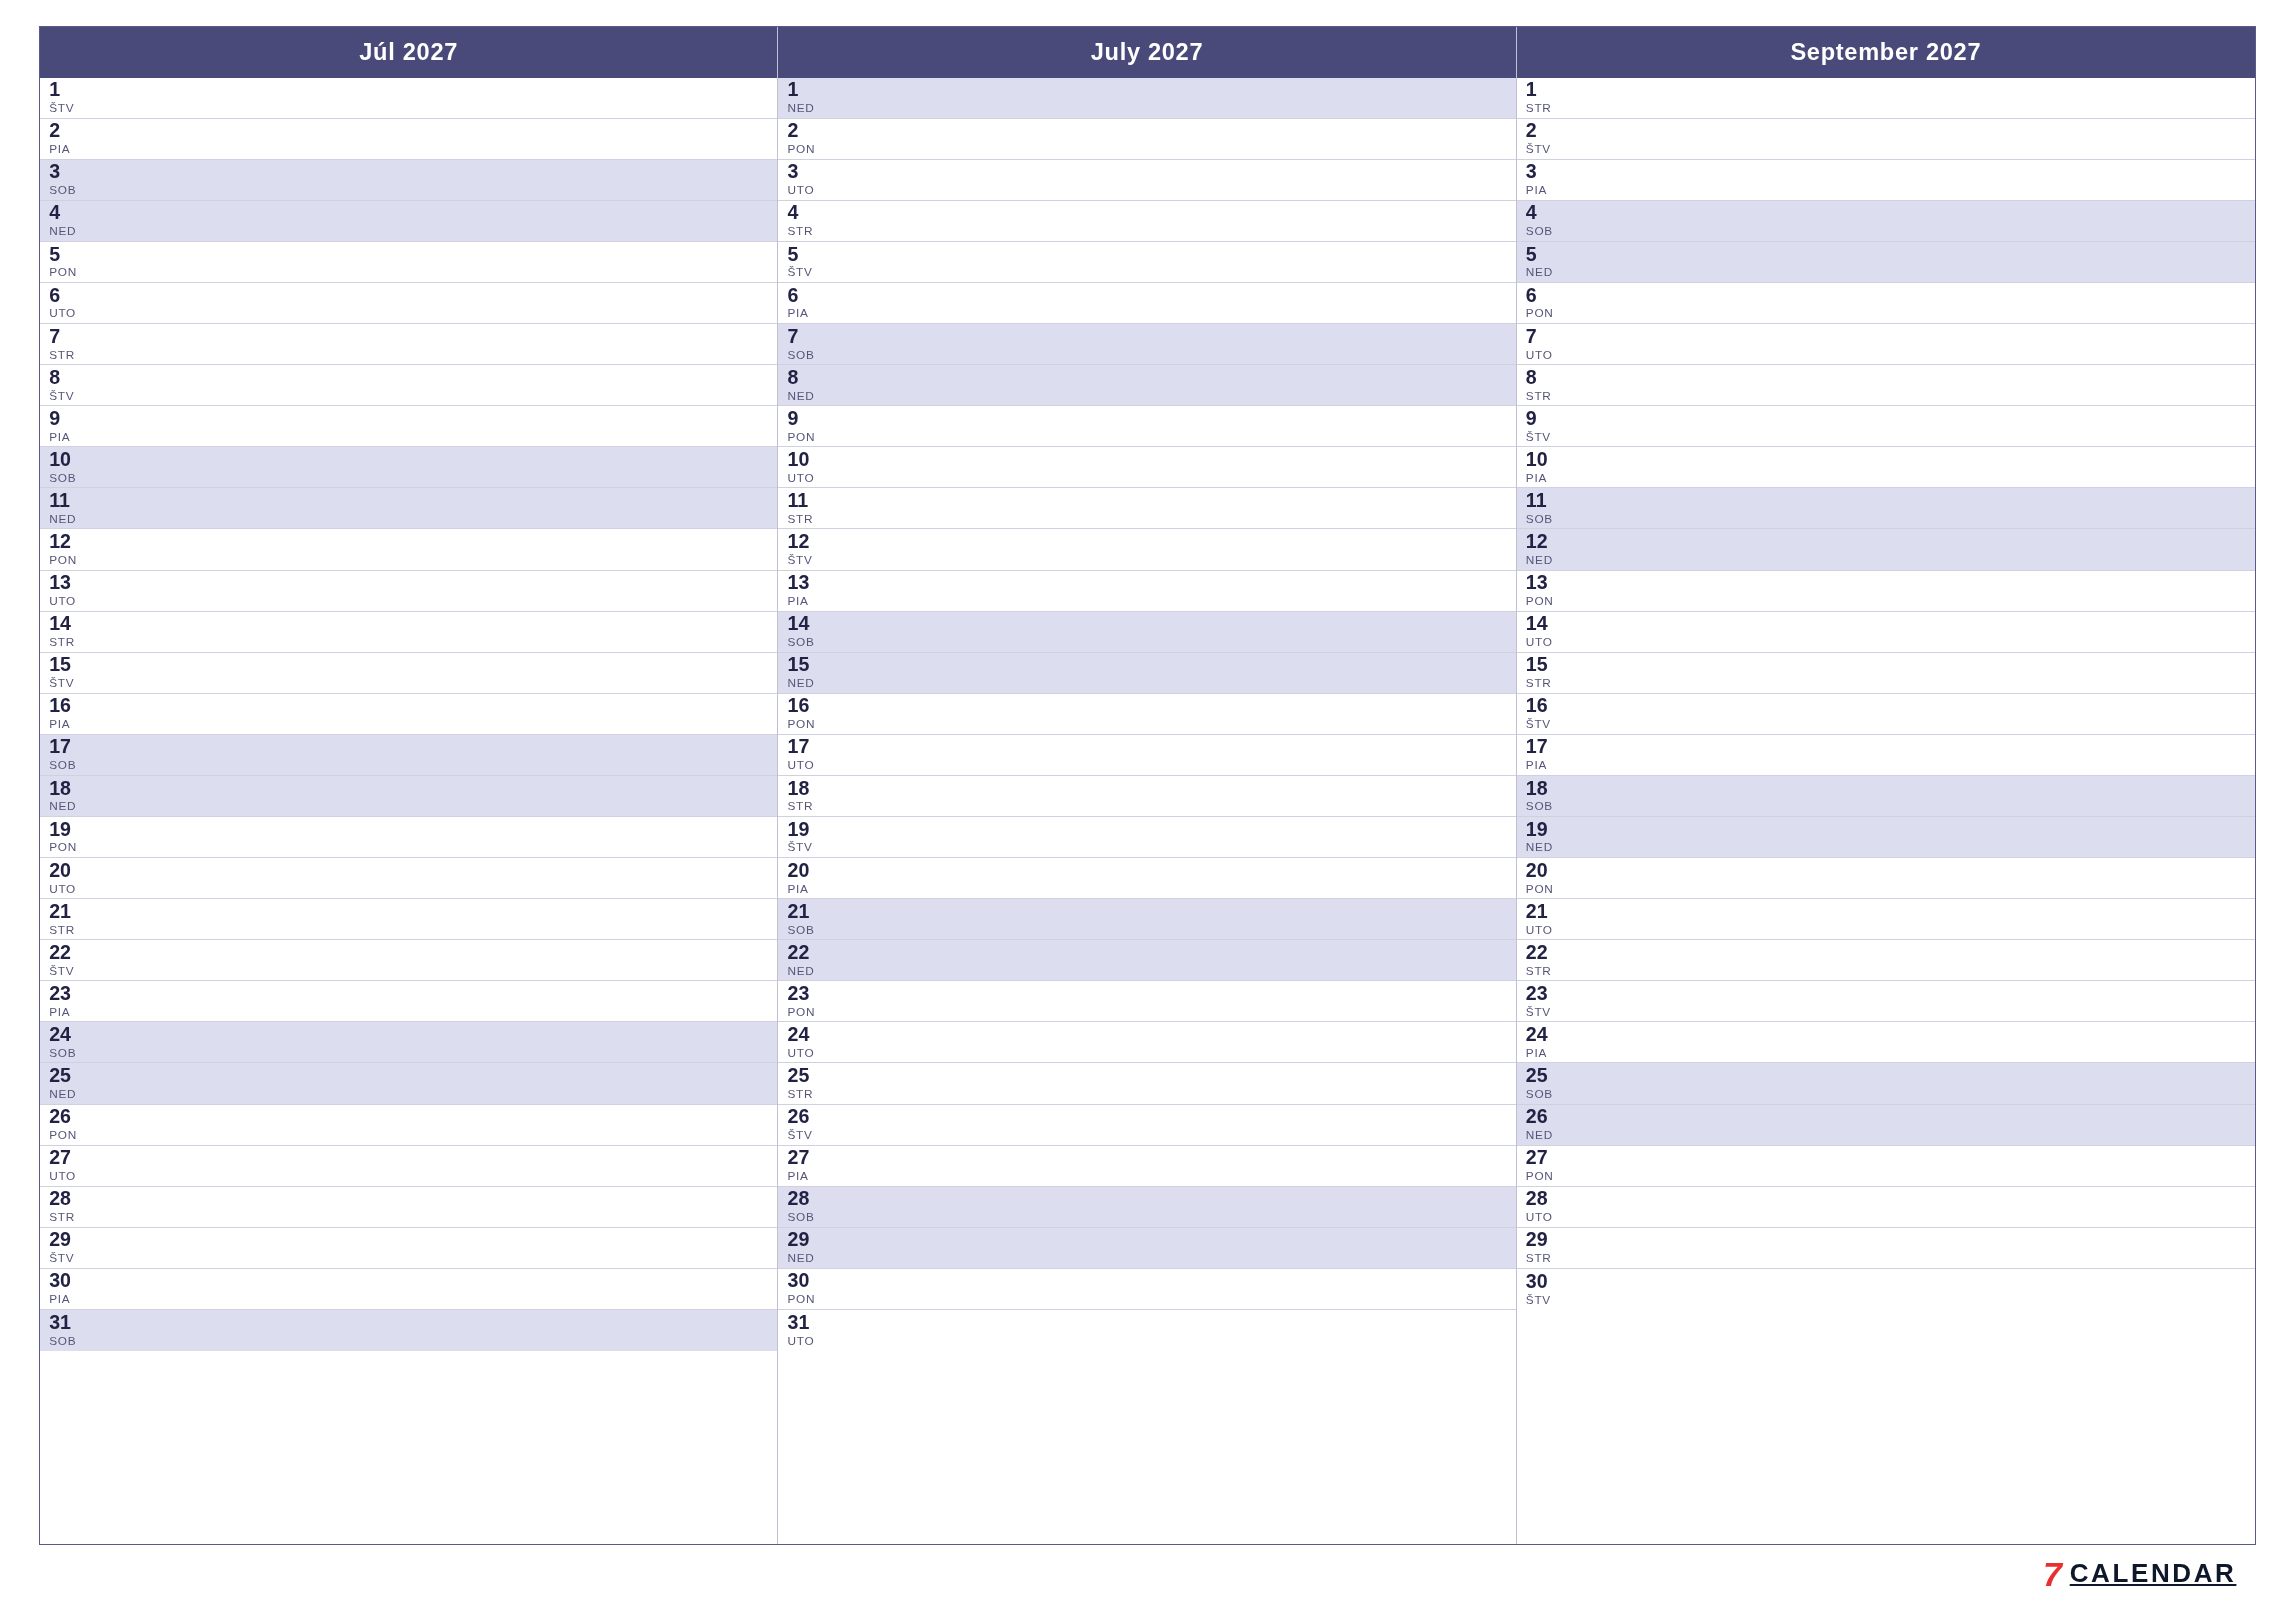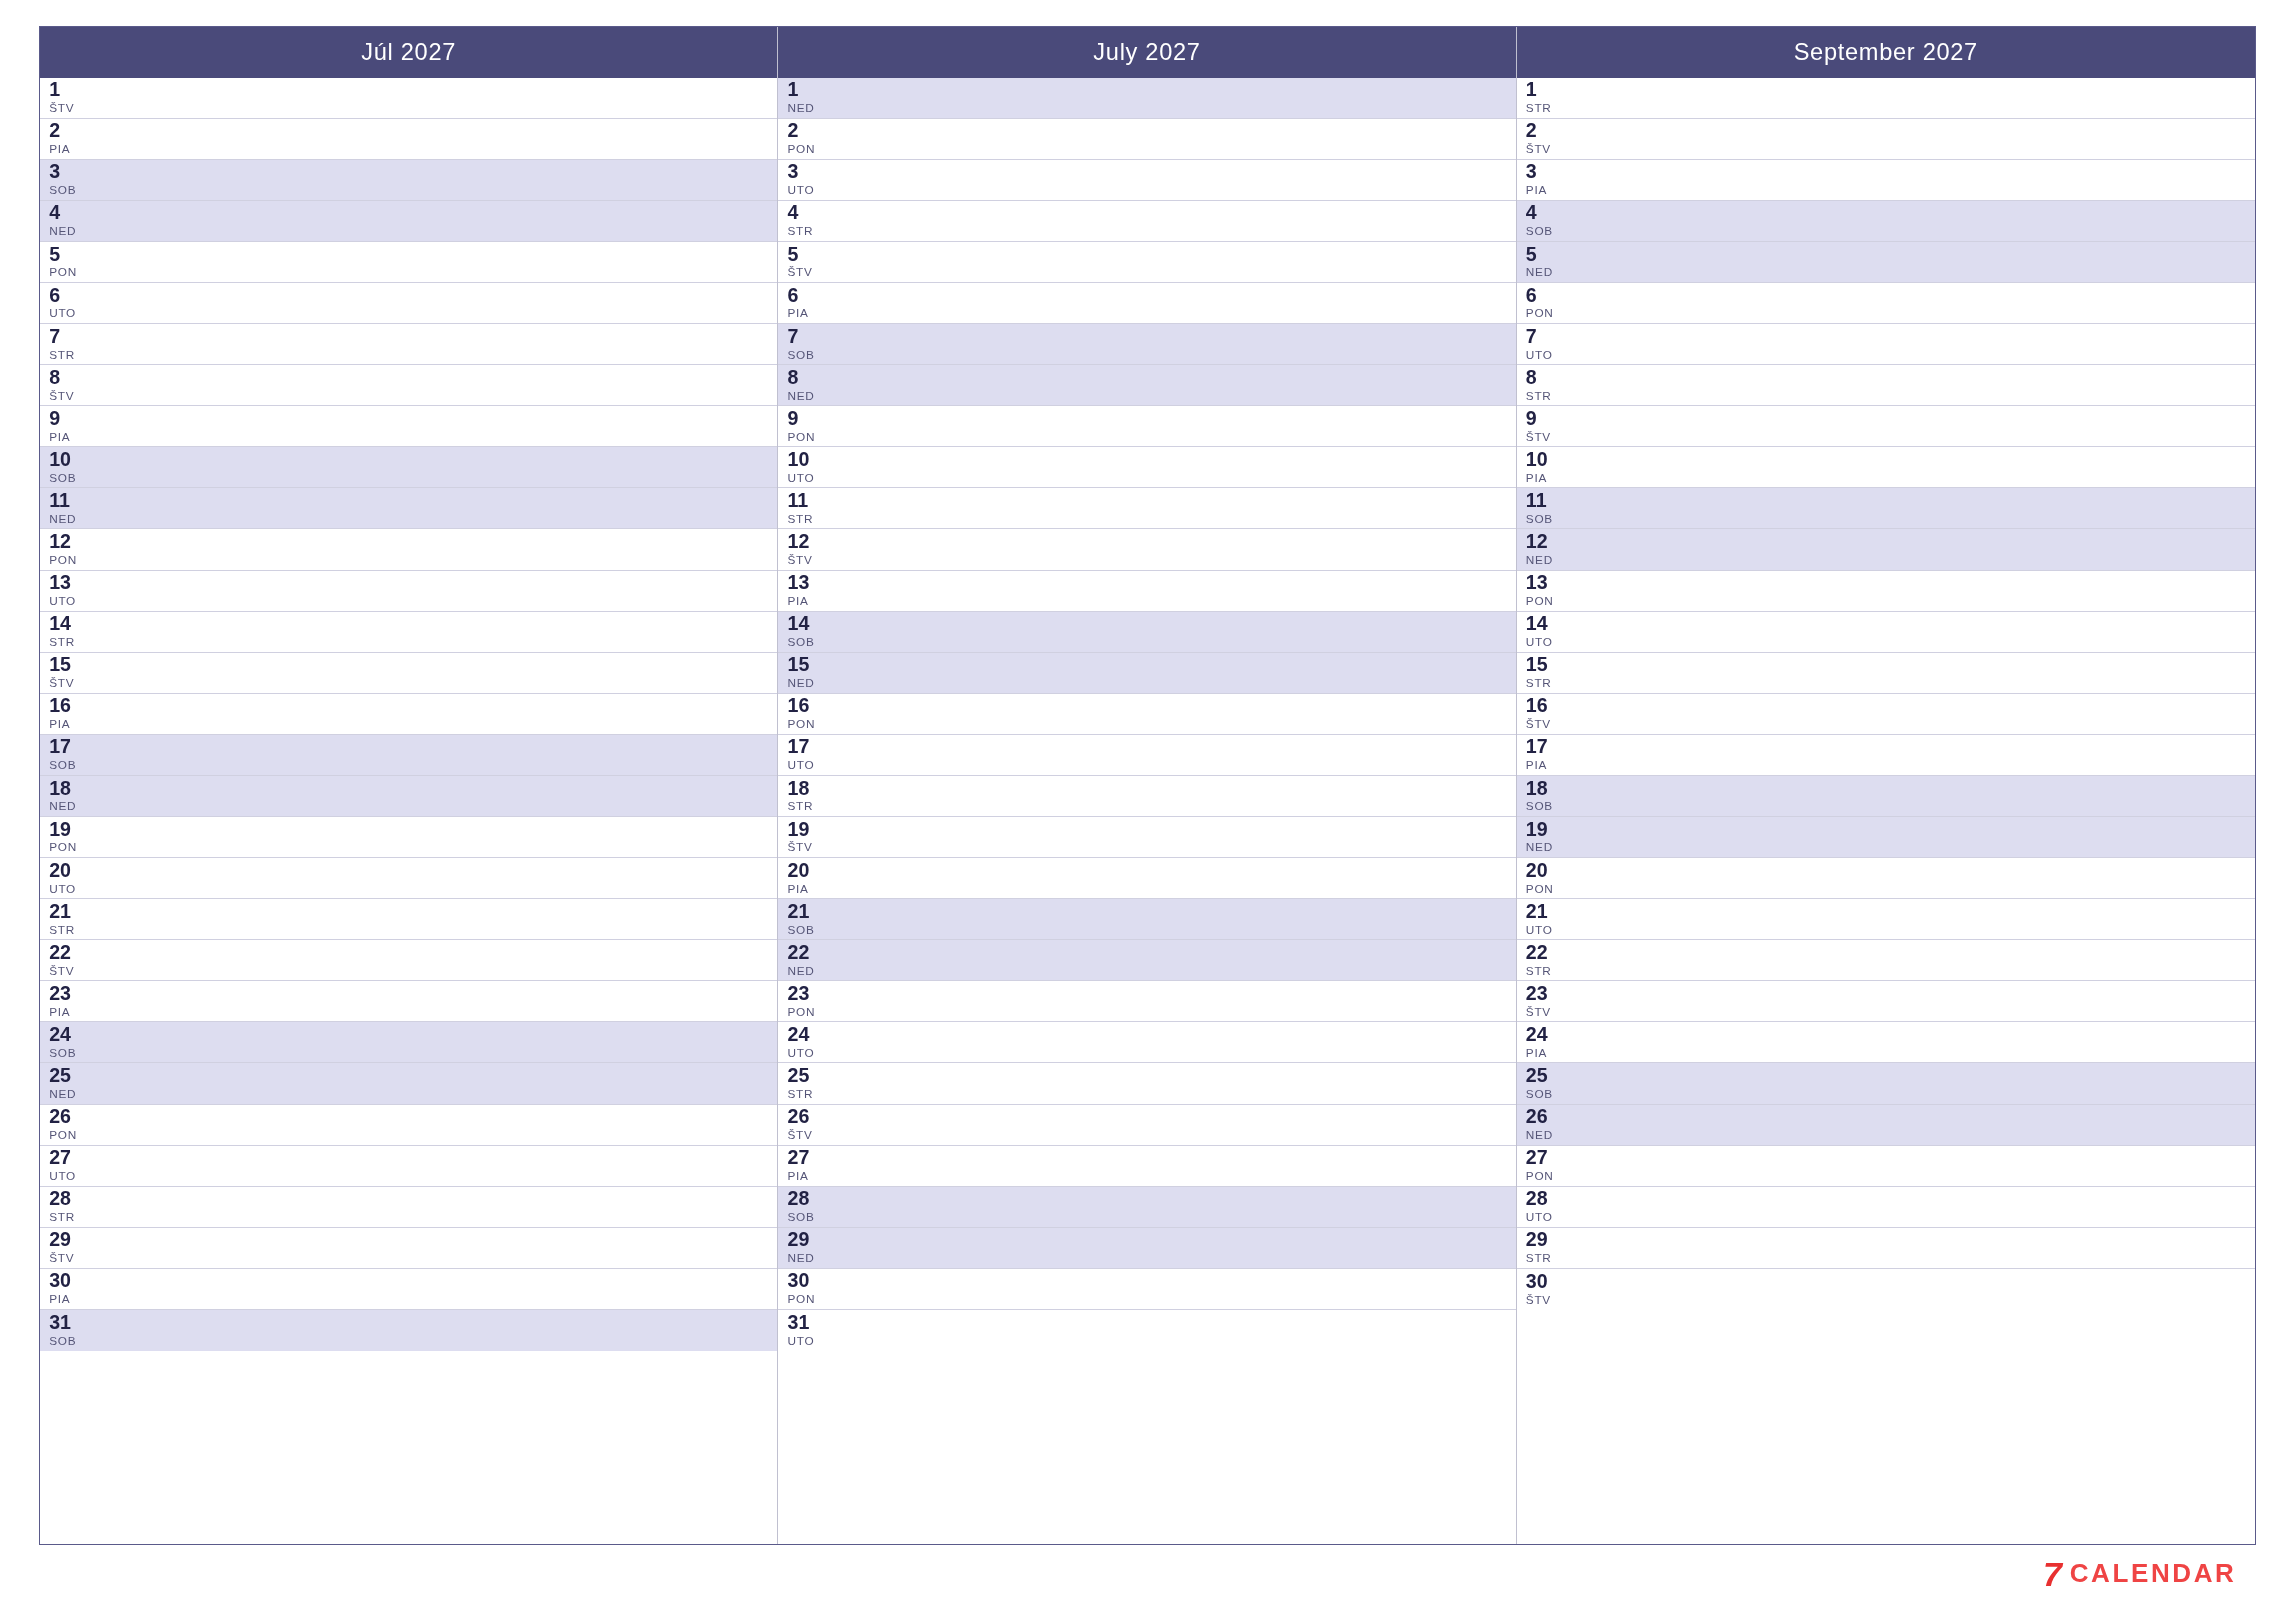--- a/index.html
+++ b/index.html
@@ -39,21 +39,21 @@
       border-right: none;
       justify-content: center;
     }
 
     .month-header {
       background: #4a4a7a;
       color: #ffffff;
       text-align: center;
       padding: 11.8px 6.5px;
       font-size: 23.6px;
-      font-weight: normal;
+      font-weight: bold;
       letter-spacing: 0.7px;
     }
 
     .days-list {
       display: flex;
       flex-direction: column;
       flex: 1;
     }
 
     .day-row {
@@ -107,25 +107,26 @@
 
     .footer-icon {
       color: #e83030;
       font-size: 34px;
       font-weight: bold;
       font-style: italic;
       line-height: 1;
     }
 
     .footer-text {
-      color: #ef4444;
+      color: #0f172a;
       font-size: 26px;
       font-weight: bold;
       letter-spacing: 2.6px;
       text-transform: uppercase;
+      text-decoration: underline;
     }
   </style>
 </head>
 <body>
 
 <div class="page">
   <div class="calendar-grid" id="calendar-grid">
       <div class="month-column">
         <div class="month-header">Júl 2027</div>
         <div class="days-list">

